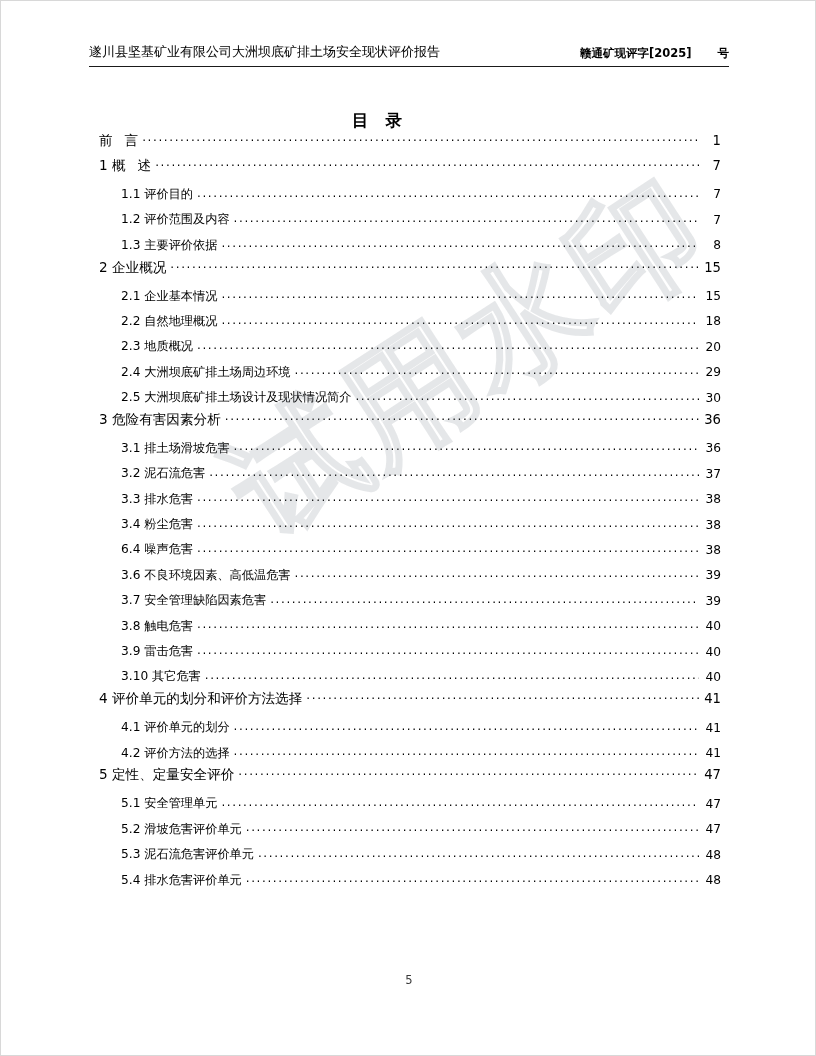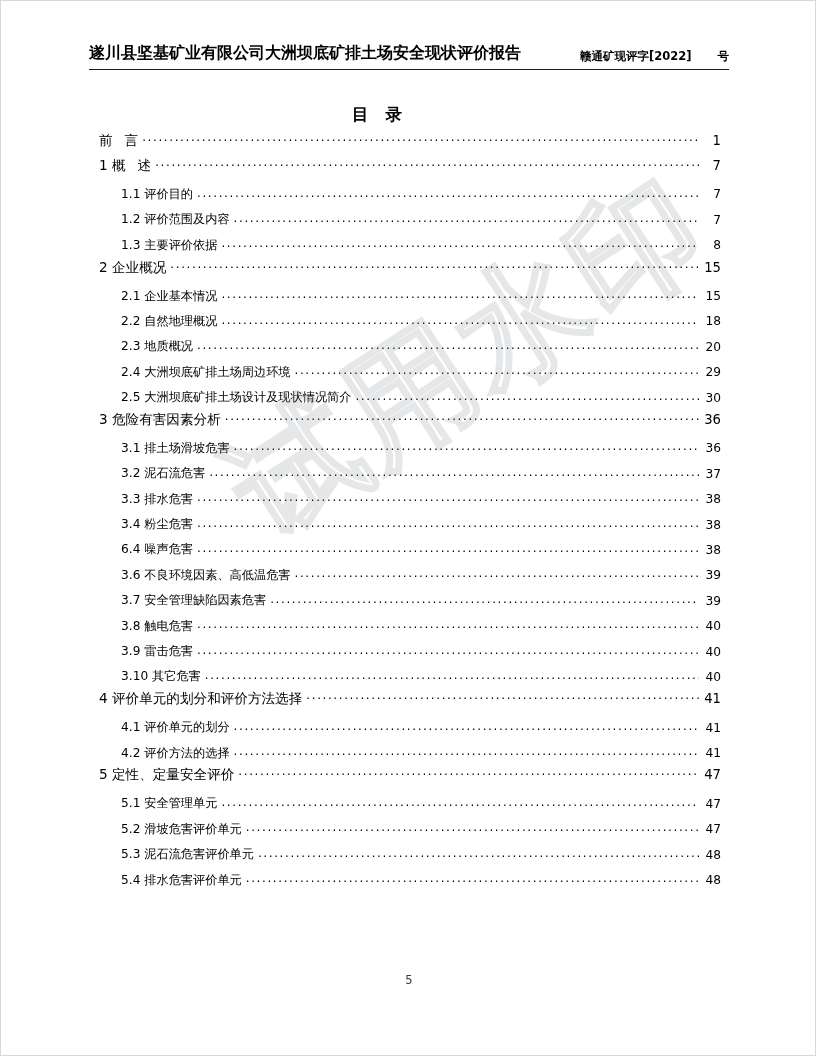--- a/index.html
+++ b/index.html
@@ -25,41 +25,41 @@
     top: 42px;
     width: 640px;
     display: flex;
     justify-content: space-between;
     align-items: flex-end;
     border-bottom: 1.3px solid #1a1a1a;
     padding-bottom: 5px;
     box-sizing: border-box;
   }
   .header-left {
-    font-size: 16px;
+    font-size: 13px;
     color: #000000;
-    font-weight: bold;
+    font-weight: normal;
     letter-spacing: 0px;
     white-space: nowrap;
   }
   .header-right {
     font-size: 11.5px;
     color: #000000;
     font-weight: bold;
     white-space: nowrap;
   }
   .header-right .doc-no-blank {
     display: inline-block;
     width: 26px;
   }
 
   
   .doc-title {
     position: absolute;
-    top: 103px;
+    top: 109px;
     left: 0;
     width: 753px;
     text-align: center;
     font-size: 16.5px;
     font-weight: bold;
     color: #000000;
     letter-spacing: 1px;
   }
   .doc-title .sp {
     display: inline-block;
@@ -157,21 +157,21 @@
   }
 </style>
 </head>
 <body>
 
 <div class="page">
 
   <div class="header">
     <div class="header-left">遂川县坚基矿业有限公司大洲坝底矿排土场安全现状评价报告</div>
     <div class="header-right">
-      <span>赣通矿现评字[2022]</span><span class="doc-no-blank"></span><span>号</span>
+      <span>赣通矿现评字[2025]</span><span class="doc-no-blank"></span><span>号</span>
     </div>
   </div>
 
   <div class="doc-title">
     <span>目</span><span class="sp"></span><span>录</span>
   </div>
 
   <div class="watermark">
     <span class="watermark-text">试用水印</span>
   </div>

